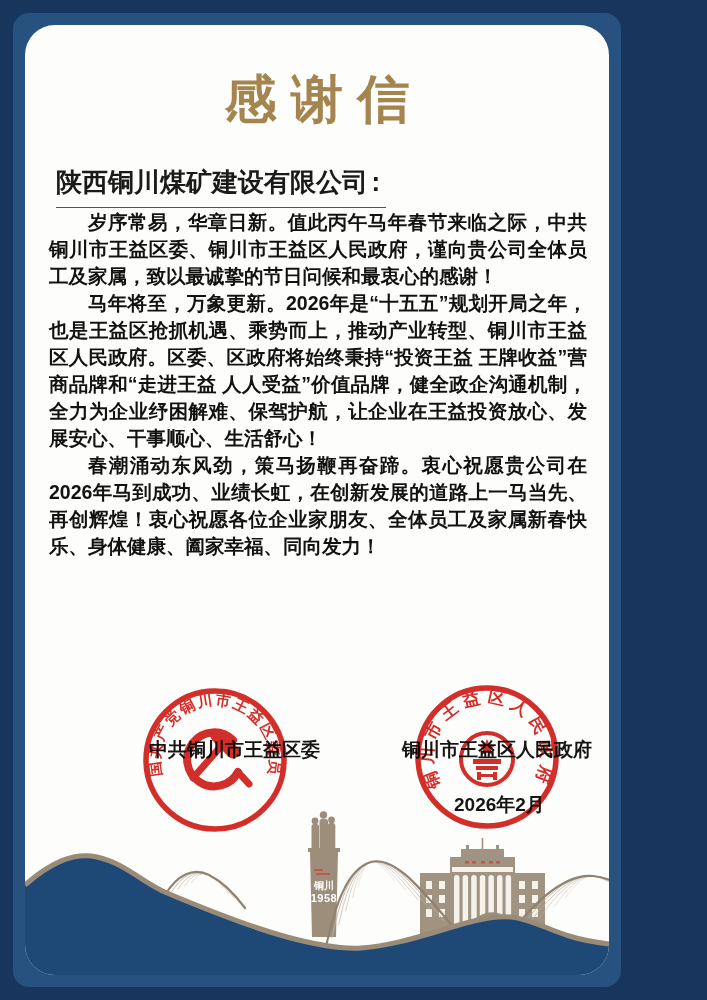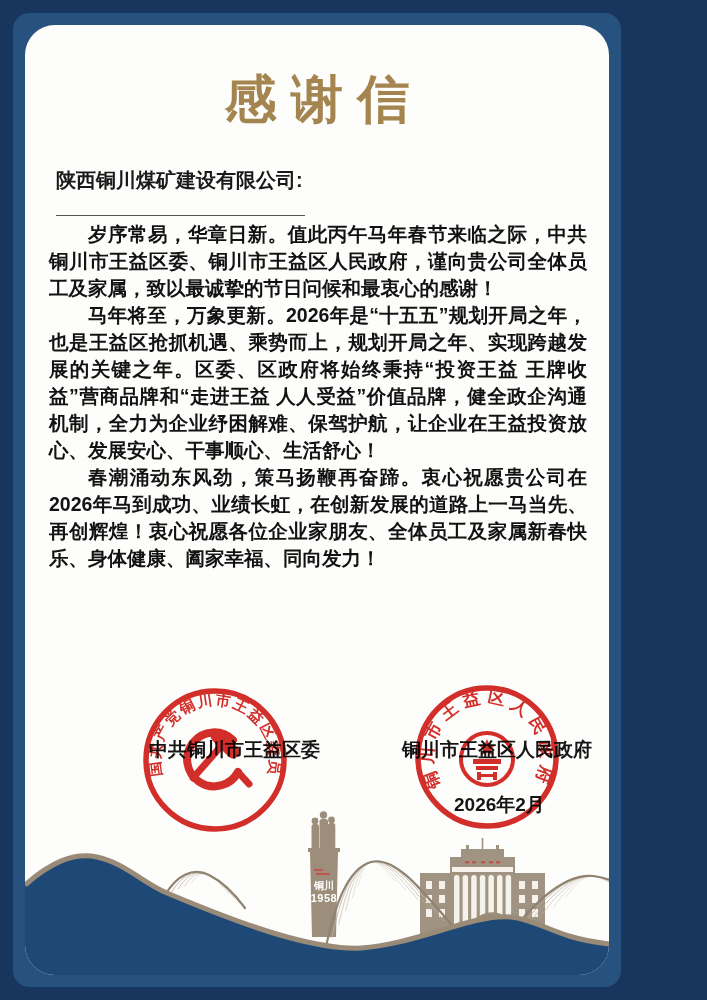--- a/index.html
+++ b/index.html
@@ -3,23 +3,23 @@
 <meta charset="utf-8">
 <style>
   html,body{margin:0;padding:0;}
   body{width:707px;height:1000px;background:#18355e;font-family:"Liberation Sans",sans-serif;}
   .page{position:relative;width:634px;height:1000px;background:#18355e;overflow:hidden;}
   .frame-mid{position:absolute;top:13px;left:13px;right:13px;bottom:13px;background:#27517f;border-radius:16px;}
   .card{position:absolute;top:25px;left:25px;right:25px;bottom:25px;background:#fdfdfb;border-radius:30px;overflow:hidden;}
   .title{position:absolute;top:40px;left:0;right:0;margin:0;text-align:center;
          font-family:"DejaVu Serif",serif;font-weight:800;font-size:52px;color:#a5854f;
          letter-spacing:.28em;text-indent:.28em;}
-  .recipient{position:absolute;top:143px;left:31px;font-weight:700;font-size:20px;line-height:1.25;
-             color:#1a1a1a;border-bottom:1.5px solid #555;padding:0 2px 22px 0;}
-  .body-text{position:absolute;top:196px;left:24px;right:22px;font-weight:600;font-size:19.5px;
+  .recipient{position:absolute;top:143px;left:31px;font-weight:700;font-size:26px;line-height:1.25;
+             color:#1a1a1a;border-bottom:1.5px solid #555;padding:0 2px 6px 0;font-family:Liberation Mono, monospace;}
+  .body-text{position:absolute;top:184px;left:24px;right:22px;font-weight:600;font-size:19.5px;
              line-height:27px;color:#121212;text-align:justify;}
   .body-text p{margin:0;text-indent:2em;}
   .sig{position:absolute;font-weight:700;font-size:19px;color:#151515;z-index:2;white-space:nowrap;}
   .sig-left{left:124px;top:712px;}
   .sig-right{left:377px;top:712px;}
   .date{position:absolute;left:429px;top:767px;font-weight:600;font-size:19px;color:#151515;z-index:2;}
   .seal{position:absolute;width:160px;height:160px;z-index:3;mix-blend-mode:multiply;opacity:.95;}
   .seal-left{left:110px;top:655px;}
   .seal-right{left:382px;top:652px;}
   .ring-text{font-family:"Liberation Sans",sans-serif;font-weight:700;fill:#d2231f;}
@@ -33,21 +33,21 @@
   <div class="frame-mid"></div>
 
   <div class="card">
 
     <h1 class="title">感谢信</h1>
 
     <div class="recipient">陕西铜川煤矿建设有限公司:</div>
 
     <div class="body-text">
       <p>岁序常易，华章日新。值此丙午马年春节来临之际，中共铜川市王益区委、铜川市王益区人民政府，谨向贵公司全体员工及家属，致以最诚挚的节日问候和最衷心的感谢！</p>
-      <p>马年将至，万象更新。2026年是“十五五”规划开局之年，也是王益区抢抓机遇、乘势而上，规划开局之年、实现跨越发展的关键之年。区委、区政府将始终秉持“投资王益 王牌收益”营商品牌和“走进王益 人人受益”价值品牌，健全政企沟通机制，全力为企业纾困解难、保驾护航，让企业在王益投资放心、发展安心、干事顺心、生活舒心！</p>
+      <p>马年将至，万象更新。2026年是“十五五”规划开局之年，也是王益区抢抓机遇、乘势而上，推动产业转型、铜川市王益区人民政府。区委、区政府将始终秉持“投资王益 王牌收益”营商品牌和“走进王益 人人受益”价值品牌，健全政企沟通机制，全力为企业纾困解难、保驾护航，让企业在王益投资放心、发展安心、干事顺心、生活舒心！</p>
       <p>春潮涌动东风劲，策马扬鞭再奋蹄。衷心祝愿贵公司在2026年马到成功、业绩长虹，在创新发展的道路上一马当先、再创辉煌！衷心祝愿各位企业家朋友、全体员工及家属新春快乐、身体健康、阖家幸福、同向发力！</p>
     </div>
 
     <svg class="art" viewBox="0 0 657 230" aria-hidden="true">
       <defs>
         <path id="hillL" d="M140,150 C152,130 168,122 184,130 C200,138 212,152 220,163" fill="none"></path>
         <path id="hillM" d="M300,206 C310,160 322,124 346,117 C372,110 402,152 432,186" fill="none"></path>
         <path id="hillR" d="M470,208 C505,160 538,128 568,131 C598,134 632,162 657,176" fill="none"></path>
       </defs>
 

